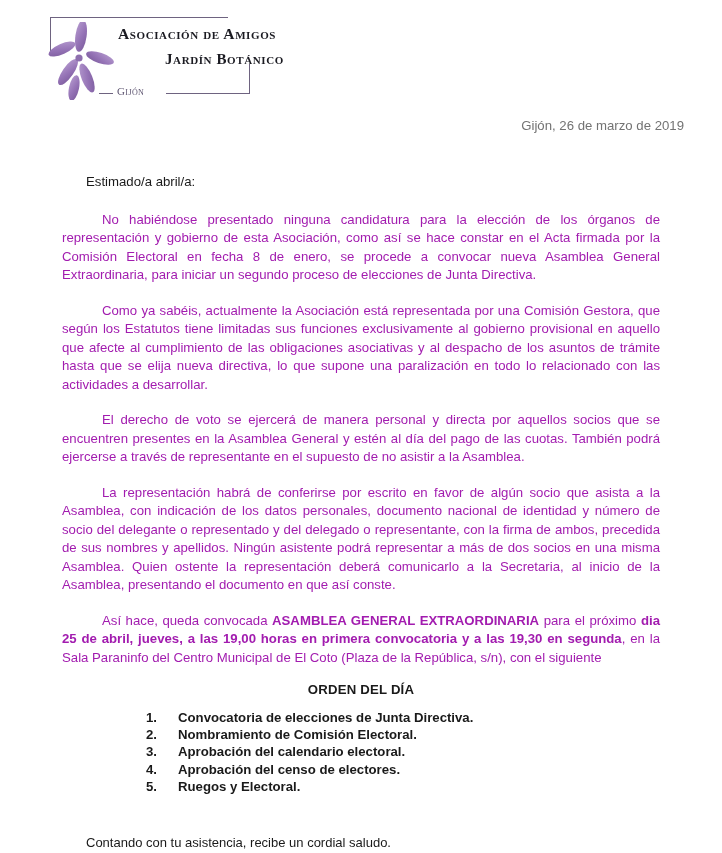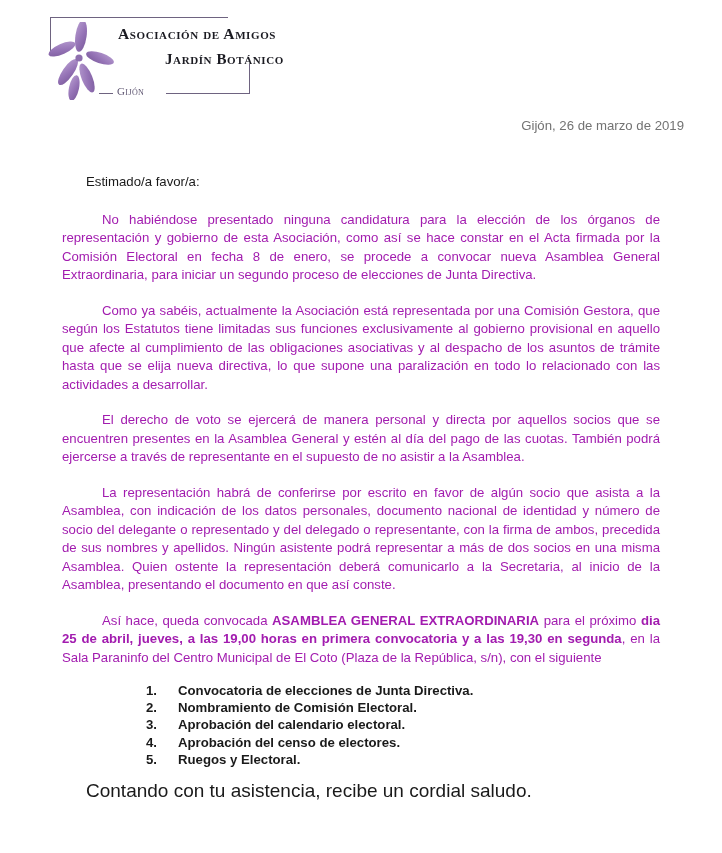--- a/index.html
+++ b/index.html
@@ -167,22 +167,22 @@
     line-height: 1.30;
     display: flex;
   }
   ol.agenda li .num {
     width: 32px;
     flex: 0 0 32px;
   }
   ol.agenda li .txt { flex: 1 1 auto; }
 
   .closing {
-    font-size: 19px;
-    margin: 12px 0 0 24px;
+    font-size: 13px;
+    margin: 40px 0 0 24px;
   }
 </style>
 </head>
 <body>
 
 <div class="page">
 
   <div class="letterhead">
     <div class="lh-rule-top"></div>
     <div class="lh-rule-left"></div>
@@ -211,29 +211,30 @@
 
     <div class="lh-line1">Asociación de Amigos</div>
     <div class="lh-line2">Jardín Botánico</div>
     <div class="lh-city">Gijón</div>
   </div>
 
   <div class="date-line">Gijón, 26 de marzo de 2019</div>
 
   <div class="content">
 
-    <div class="salutation">Estimado/a favor/a:</div>
+    <div class="salutation">Estimado/a abril/a:</div>
 
     <p class="para">No habiéndose presentado ninguna candidatura para la elección de los órganos de representación y gobierno de esta Asociación, como así se hace constar en el Acta firmada por la Comisión Electoral en fecha 8 de enero, se procede a convocar nueva Asamblea General Extraordinaria, para iniciar un segundo proceso de elecciones de Junta Directiva.</p>
     <p class="para">Como ya sabéis, actualmente la Asociación está representada por  una Comisión Gestora, que según los Estatutos tiene limitadas sus funciones exclusivamente al gobierno provisional en aquello que afecte al cumplimiento de las obligaciones asociativas y al despacho de los asuntos de trámite hasta que se elija nueva directiva, lo que supone una paralización en todo lo relacionado con las actividades a desarrollar.</p>
     <p class="para">El derecho de voto se ejercerá de manera personal y directa por aquellos socios que se encuentren presentes en la Asamblea General y estén al día del pago de las cuotas. También podrá ejercerse a través de representante en el supuesto de no asistir a la Asamblea.</p>
     <p class="para">La representación habrá de conferirse por escrito en favor de algún socio que asista a la Asamblea, con indicación de los datos personales, documento nacional de identidad y número de socio del delegante o representado y del delegado o representante, con la firma de ambos, precedida de sus nombres y apellidos. Ningún asistente podrá representar a más de dos socios en una misma Asamblea. Quien ostente la representación deberá comunicarlo a la Secretaria, al inicio de la Asamblea, presentando el documento en que así conste.</p>
 
     <p class="para last-gap"><span>Así hace, queda convocada </span><b>ASAMBLEA GENERAL EXTRAORDINARIA</b><span> para el próximo </span><b>dia 25 de abril, jueves, a las 19,00 horas en primera convocatoria y a las 19,30 en segunda</b><span>, en la Sala Paraninfo del Centro Municipal de El Coto (Plaza de la República, s/n), con el siguiente</span></p>
 
+    <div class="orden-title">ORDEN DEL DÍA</div>
 
     <ol class="agenda">
       <li>
         <span class="num">1.</span>
         <span class="txt">Convocatoria de elecciones de Junta Directiva.</span>
       </li>
       <li>
         <span class="num">2.</span>
         <span class="txt">Nombramiento de Comisión Electoral.</span>
       </li>

